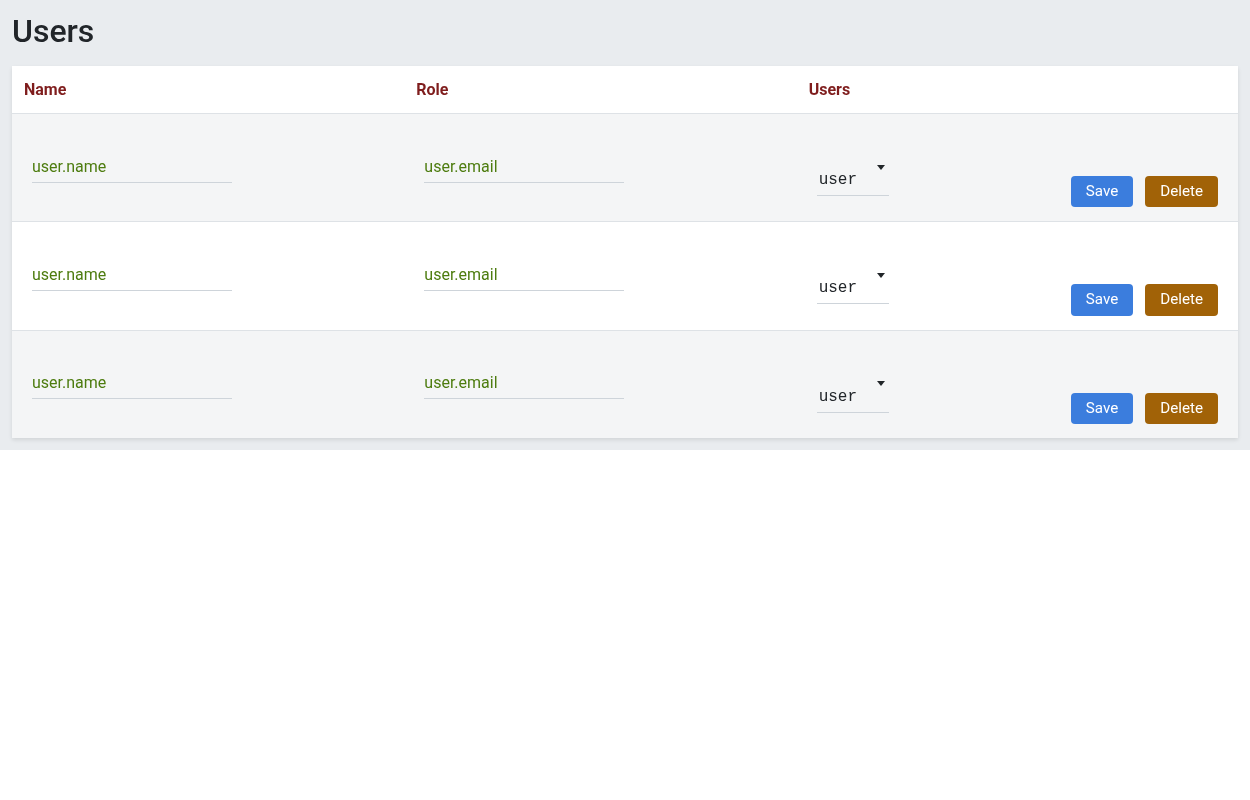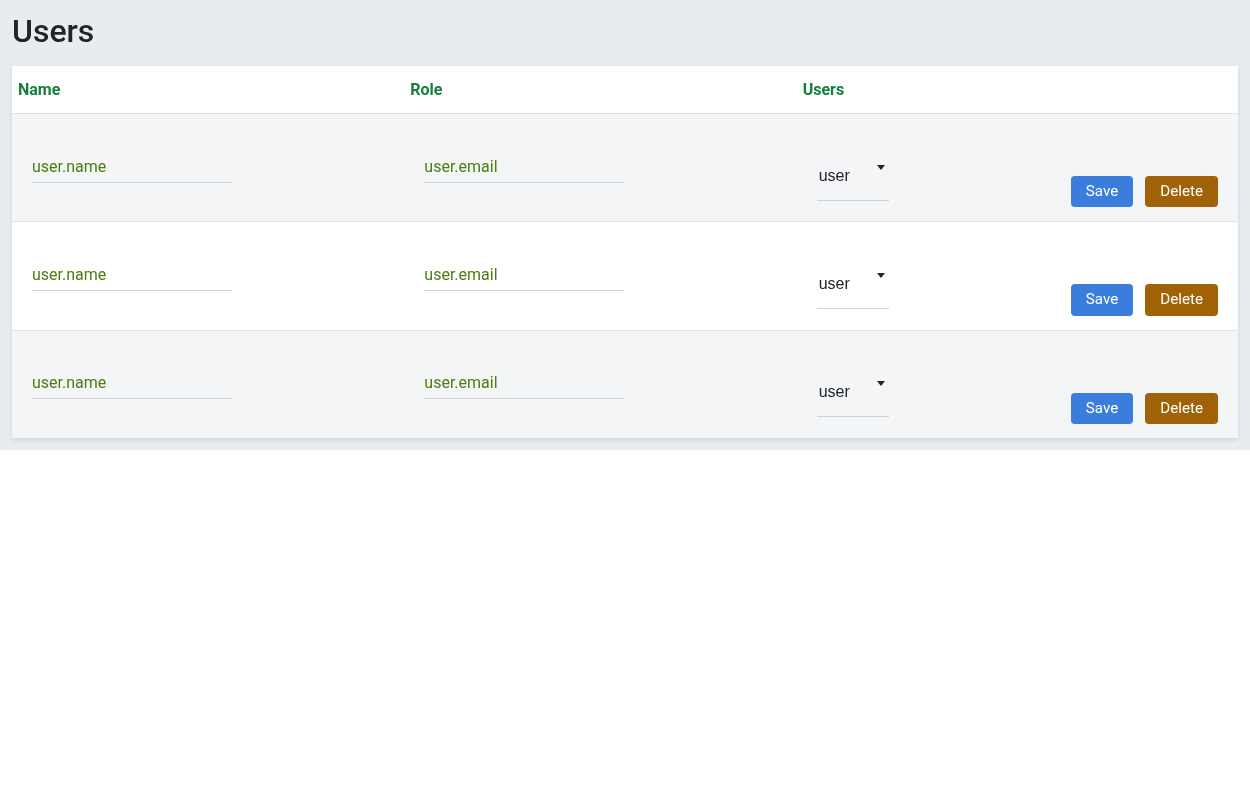--- a/index.html
+++ b/index.html
@@ -27,24 +27,24 @@
       border-radius: 0;
       box-shadow: 0 2px 4px rgba(0,0,0,0.1);
     }
     table {
       width: 100%;
       border-collapse: collapse;
     }
     thead th {
       text-align: left;
       font-weight: 700;
-      padding: 14px 6px;
+      padding: 14px 12px;
       border-bottom: 1px solid #dee2e6;
       font-size: 1rem;
-      color: #15803d;
+      color: #7f1d1d;
     }
     tbody tr {
       border-bottom: 1px solid #dee2e6;
     }
     tbody tr:nth-child(odd) {
       background: #f4f5f6;
     }
     tbody tr:nth-child(even) {
       background: #fff;
     }
@@ -68,23 +68,23 @@
       font-size: 1rem;
       padding: 4px 0 6px 0;
       color: #4d7c0f;
       font-family: inherit;
     }
     .role-select {
       border: none;
       border-bottom: 1px solid #ced4da;
       background: transparent;
       font-size: 1rem;
-      padding: 4px 18px 16px 2px;
+      padding: 4px 18px 6px 2px;
       color: #212529;
-      font-family: Liberation Sans, sans-serif;
+      font-family: Liberation Mono, monospace;
       appearance: none;
       -webkit-appearance: none;
       -moz-appearance: none;
       cursor: pointer;
       width: 72px;
       margin-top: 28px;
     }
     .select-wrapper {
       position: relative;
       display: inline-block;

